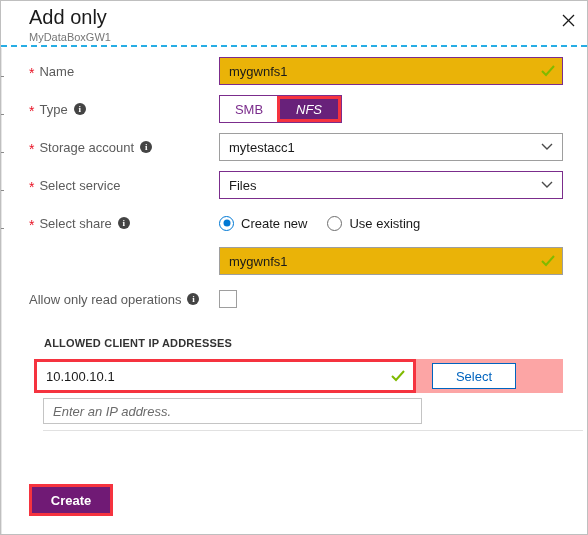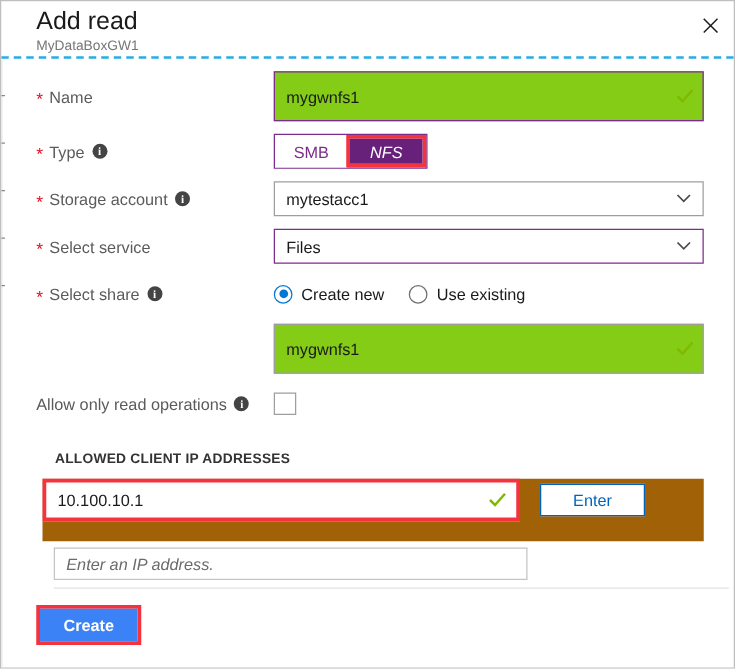--- a/index.html
+++ b/index.html
@@ -136,24 +136,24 @@
   .field-cell {
     flex: 1;
     display: flex;
     align-items: center;
     padding-right: 24px;
   }
 
   
   .txt {
     width: 100%;
-    height: 40px;
+    height: 28px;
     box-sizing: border-box;
     border: 1px solid #9e9e9e;
-    background: #84cc16;
+    background: #eab308;
     font-family: "Liberation Sans", sans-serif;
     font-size: 13px;
     color: #1a1a1a;
     padding: 0 28px 0 9px;
     outline: none;
   }
   .txt.purple { border-color: #7b2d8c; }
   .input-wrap {
     position: relative;
     flex: 1;
@@ -280,25 +280,25 @@
     padding-left: 43px;
     margin-top: 24px;
     margin-bottom: 10px;
   }
 
   .ip-table {
     margin-left: 33px;
     margin-right: 24px;
   }
   .ip-row-selected {
-    background: #a16207;
+    background: #fca5a5;
     display: flex;
     align-items: center;
     height: 34px;
-    padding: 0 6px 16px 0;
+    padding: 0 6px 0 0;
   }
   .ip-input-hl {
     border: 3px solid #f5333f;
     box-sizing: border-box;
     width: 382px;
     height: 34px;
     display: flex;
     align-items: center;
     background: #ffffff;
     position: relative;
@@ -355,39 +355,39 @@
   
   .create-wrap {
     position: absolute;
     left: 28px;
     top: 483px;
     border: 3px solid #f5333f;
     display: inline-block;
     line-height: 0;
   }
   .btn-create {
-    background: #3b82f6;
+    background: #701a75;
     color: #ffffff;
     border: none;
     font-family: "Liberation Sans", sans-serif;
     font-size: 13px;
     font-weight: bold;
     width: 78px;
     height: 26px;
     cursor: pointer;
     display: block;
   }
 </style>
 </head>
 <body>
 
 <div id="blade">
 
   <div class="blade-header">
-    <div class="blade-title">Add read</div>
+    <div class="blade-title">Add only</div>
     <div class="blade-subtitle">MyDataBoxGW1</div>
 
     <button class="close-btn" title="Close">
       <span>
         <svg width="13" height="13" viewBox="0 0 13 13">
           <line x1="1" y1="1" x2="12" y2="12" stroke="#1a1a1a" stroke-width="1.2"></line>
           <line x1="12" y1="1" x2="1" y2="12" stroke="#1a1a1a" stroke-width="1.2"></line>
         </svg>
       </span>
     </button>
@@ -524,21 +524,21 @@
 
     <div class="ip-row-selected">
       <div class="ip-input-hl">
         <input type="text" value="10.100.10.1" style="">
         <span class="check-ok">
           <svg width="14" height="12" viewBox="0 0 14 12">
             <polyline points="1,6 5,10 13,1" fill="none" stroke="#7FBA00" stroke-width="2"></polyline>
           </svg>
         </span>
       </div>
-      <button class="btn-delete">Enter</button>
+      <button class="btn-delete">Select</button>
     </div>
 
     <div class="ip-row-empty">
       <input class="ip-empty-input" type="text" placeholder="Enter an IP address." style="">
     </div>
 
     <div class="ip-bottom-line"></div>
   </div>
 
   <div class="create-wrap">

